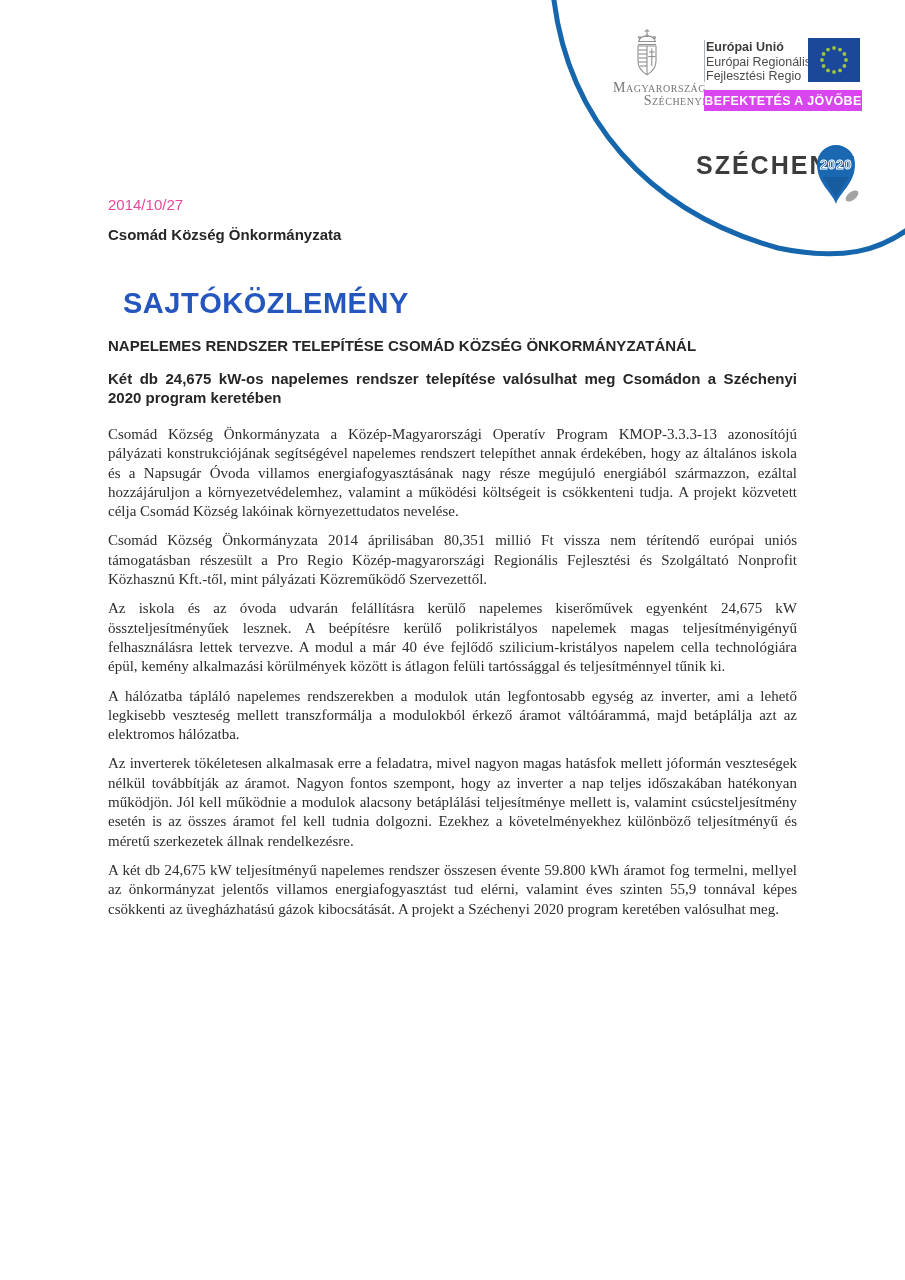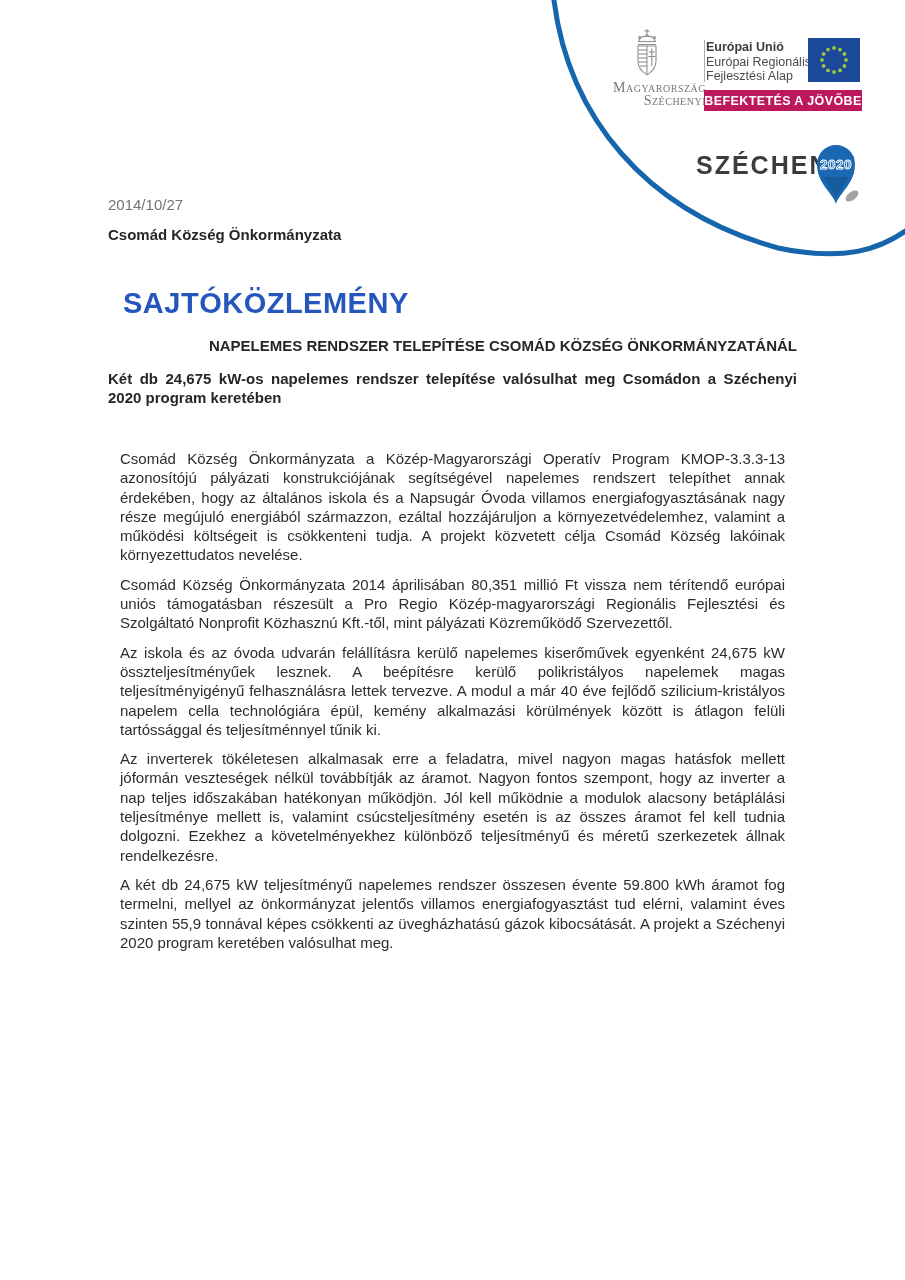--- a/index.html
+++ b/index.html
@@ -13,39 +13,39 @@
   .gov-logo svg{display:block;margin:0 auto 2px;}
   .gov-name{
     font-family:"Liberation Serif",serif;font-variant:small-caps;
     font-size:14px;line-height:12.5px;color:#767676;letter-spacing:0.5px;
   }
   .eu-divider{position:absolute;left:704px;top:40px;height:42px;border-left:1.5px solid #a9b0b5;}
   .eu-text{position:absolute;left:706px;top:40px;font-size:12.5px;line-height:14.5px;color:#4a4a4a;}
   .eu-text .b{font-weight:bold;color:#3c3c3c;}
   .eu-flag{position:absolute;left:808px;top:38px;}
   .banner{
-    position:absolute;left:704px;top:90px;width:158px;height:21px;background:#be185d;
+    position:absolute;left:704px;top:90px;width:158px;height:21px;background:#d946ef;
     color:#ffffff;font-weight:bold;font-size:12.5px;letter-spacing:0.4px;
     display:flex;align-items:center;justify-content:center;
   }
   .szechenyi-word{
     position:absolute;left:696px;top:151px;font-size:25px;font-weight:bold;color:#3c3c3c;
     letter-spacing:2px;
   }
   .szechenyi-pin{position:absolute;left:813px;top:140px;}
   
   .content{position:absolute;left:108px;top:196px;width:689px;}
-  .date{font-size:15px;margin:0 0 13px;color:#737373;}
+  .date{font-size:15px;margin:0 0 13px;color:#ec4899;}
   .org{font-size:15px;font-weight:bold;margin:0 0 44px;color:#262626;}
   .title{
     font-size:29px;font-weight:bold;color:#2456be;margin:0 15px 12px;letter-spacing:0.5px;
   }
-  .subtitle{font-size:15px;font-weight:bold;margin:17px 0 15px;color:#262626;text-align:right;}
-  .lead{font-size:15px;font-weight:bold;line-height:19px;text-align:justify;margin:0 0 42px;color:#262626;}
-  .body-par{font-size:15px;line-height:19.3px;text-align:justify;margin:0 12px 10px;color:#2d2d2d;}
+  .subtitle{font-size:15px;font-weight:bold;margin:17px 0 15px;color:#262626;}
+  .lead{font-size:15px;font-weight:bold;line-height:19px;text-align:justify;margin:0 0 18px;color:#262626;}
+  .body-par{font-size:15px;line-height:19.3px;text-align:justify;margin:0 0 10px;color:#2d2d2d;font-family:Liberation Serif, serif;}
 </style>
 </head>
 <body>
 
 <div class="page">
 
   <svg class="curve-svg" width="905" height="310" viewBox="0 0 905 310" aria-hidden="true">
     <path d="M553,-8 C566,118 648,212 778,248 C845,262 880,249 907,230" fill="none" stroke="#1566ad" stroke-width="5" stroke-linecap="round"></path>
   </svg>
 
@@ -73,21 +73,21 @@
       </g>
     </svg>
     <div class="gov-name">Magyarország</div>
     <div class="gov-name">Széchenyi</div>
   </div>
 
   <div class="eu-divider"></div>
   <div class="eu-text">
     <div class="b">Európai Unió</div>
     <div>Európai Regionális</div>
-    <div>Fejlesztési Alap</div>
+    <div>Fejlesztési Regio</div>
   </div>
   <svg class="eu-flag" width="52" height="44" viewBox="0 0 52 44" aria-hidden="true">
     <rect x="0" y="0" width="52" height="44" fill="#1c4899"></rect>
     <g fill="#9dc53c">
       <circle cx="26" cy="10" r="1.9"></circle>
         <circle cx="32" cy="11.6" r="1.9"></circle>
       <circle cx="36.4" cy="16" r="1.9"></circle>
         <circle cx="38" cy="22" r="1.9"></circle>
       <circle cx="36.4" cy="28" r="1.9"></circle>
         <circle cx="32" cy="32.4" r="1.9"></circle>
@@ -111,17 +111,18 @@
 
   <div class="content">
     <p class="date">2014/10/27</p>
     <p class="org">Csomád Község Önkormányzata</p>
     <h1 class="title">SAJTÓKÖZLEMÉNY</h1>
     <h2 class="subtitle">NAPELEMES RENDSZER TELEPÍTÉSE CSOMÁD KÖZSÉG ÖNKORMÁNYZATÁNÁL</h2>
     <p class="lead">Két db 24,675 kW-os napelemes rendszer telepítése valósulhat meg Csomádon a Széchenyi 2020 program keretében</p>
     <p class="body-par">Csomád Község Önkormányzata a Közép-Magyarországi Operatív Program KMOP-3.3.3-13 azonosítójú pályázati konstrukciójának segítségével napelemes rendszert telepíthet annak érdekében, hogy az általános iskola és a Napsugár Óvoda villamos energiafogyasztásának nagy része megújuló energiából származzon, ezáltal hozzájáruljon a környezetvédelemhez, valamint a működési költségeit is csökkenteni tudja. A projekt közvetett célja Csomád Község lakóinak környezettudatos nevelése.</p>
     <p class="body-par">Csomád Község Önkormányzata 2014 áprilisában 80,351 millió Ft vissza nem térítendő európai uniós támogatásban részesült a Pro Regio Közép-magyarországi Regionális Fejlesztési és Szolgáltató Nonprofit Közhasznú Kft.-től, mint pályázati Közreműködő Szervezettől.</p>
     <p class="body-par">Az iskola és az óvoda udvarán felállításra kerülő napelemes kiserőművek egyenként 24,675 kW összteljesítményűek lesznek. A beépítésre kerülő polikristályos napelemek magas teljesítményigényű felhasználásra lettek tervezve. A modul a már 40 éve fejlődő szilicium-kristályos napelem cella technológiára épül, kemény alkalmazási körülmények között is átlagon felüli tartóssággal és teljesítménnyel tűnik ki.</p>
+    <p class="body-par">A hálózatba tápláló napelemes rendszerekben a modulok után legfontosabb egység az inverter, ami a lehető legkisebb veszteség mellett transzformálja a modulokból érkező áramot váltóárammá, majd betáplálja azt az elektromos hálózatba.</p>
     <p class="body-par">Az inverterek tökéletesen alkalmasak erre a feladatra, mivel nagyon magas hatásfok mellett jóformán veszteségek nélkül továbbítják az áramot. Nagyon fontos szempont, hogy az inverter a nap teljes időszakában hatékonyan működjön. Jól kell működnie a modulok alacsony betáplálási teljesítménye mellett is, valamint csúcsteljesítmény esetén is az összes áramot fel kell tudnia dolgozni. Ezekhez a követelményekhez különböző teljesítményű és méretű szerkezetek állnak rendelkezésre.</p>
     <p class="body-par">A két db 24,675 kW teljesítményű napelemes rendszer összesen évente 59.800 kWh áramot fog termelni, mellyel az önkormányzat jelentős villamos energiafogyasztást tud elérni, valamint éves szinten 55,9 tonnával képes csökkenti az üvegházhatású gázok kibocsátását. A projekt a Széchenyi 2020 program keretében valósulhat meg.</p>
   </div>
 
 </div>
 
 </body></html>

